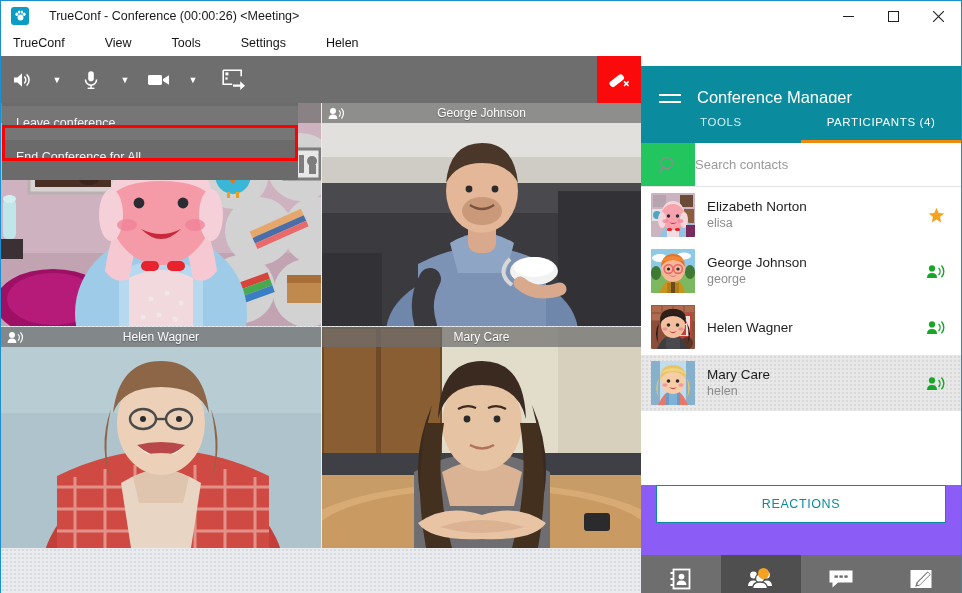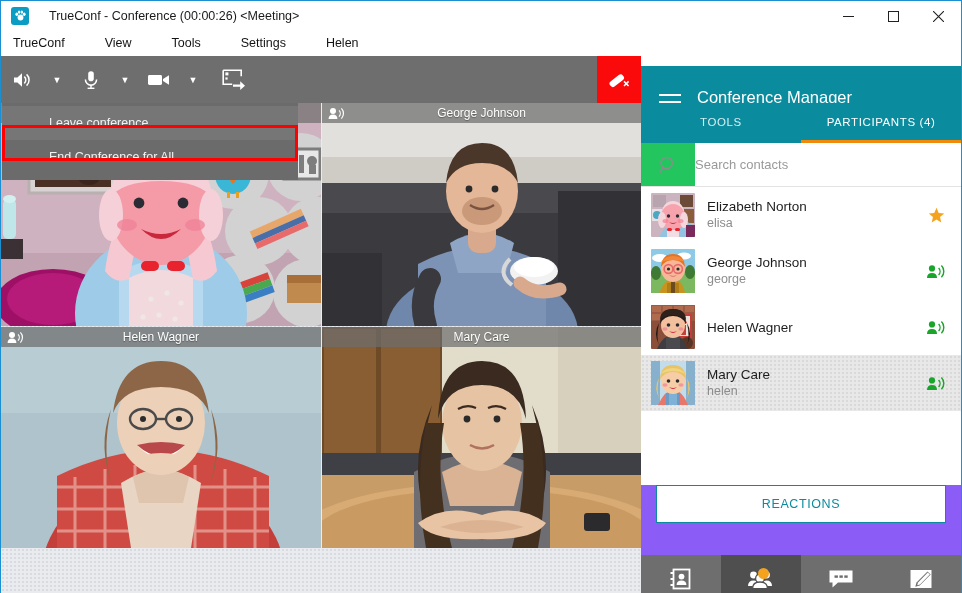--- a/index.html
+++ b/index.html
@@ -86,21 +86,21 @@
 
   
   .scene { position: absolute; inset: 0; }
 
   
   .dropdown {
     position: absolute; left: 1px; top: 47px; width: 296px;
     background: #6b6b6b; z-index: 20; padding: 3px 0 6px 0;
   }
   .dd-item { height: 34px; display: flex; align-items: center;
-             padding-left: 47px; font-size: 12.5px; color: #f2f2f2; }
+             padding-left: 14px; font-size: 12.5px; color: #f2f2f2; }
   .dd-item.sel { background: #767676; }
   .dd-highlight {
     position: absolute; left: 1px; top: 124px; width: 296px; height: 36px;
     border: 3px solid #ff0000; z-index: 25; pointer-events: none;
   }
 
   
   .panel { position: absolute; left: 640px; top: 65px; width: 320px;
            height: 537px; background: #ffffff; }
   .panel-head { height: 77px; background: #0b8c9e; position: relative; }

